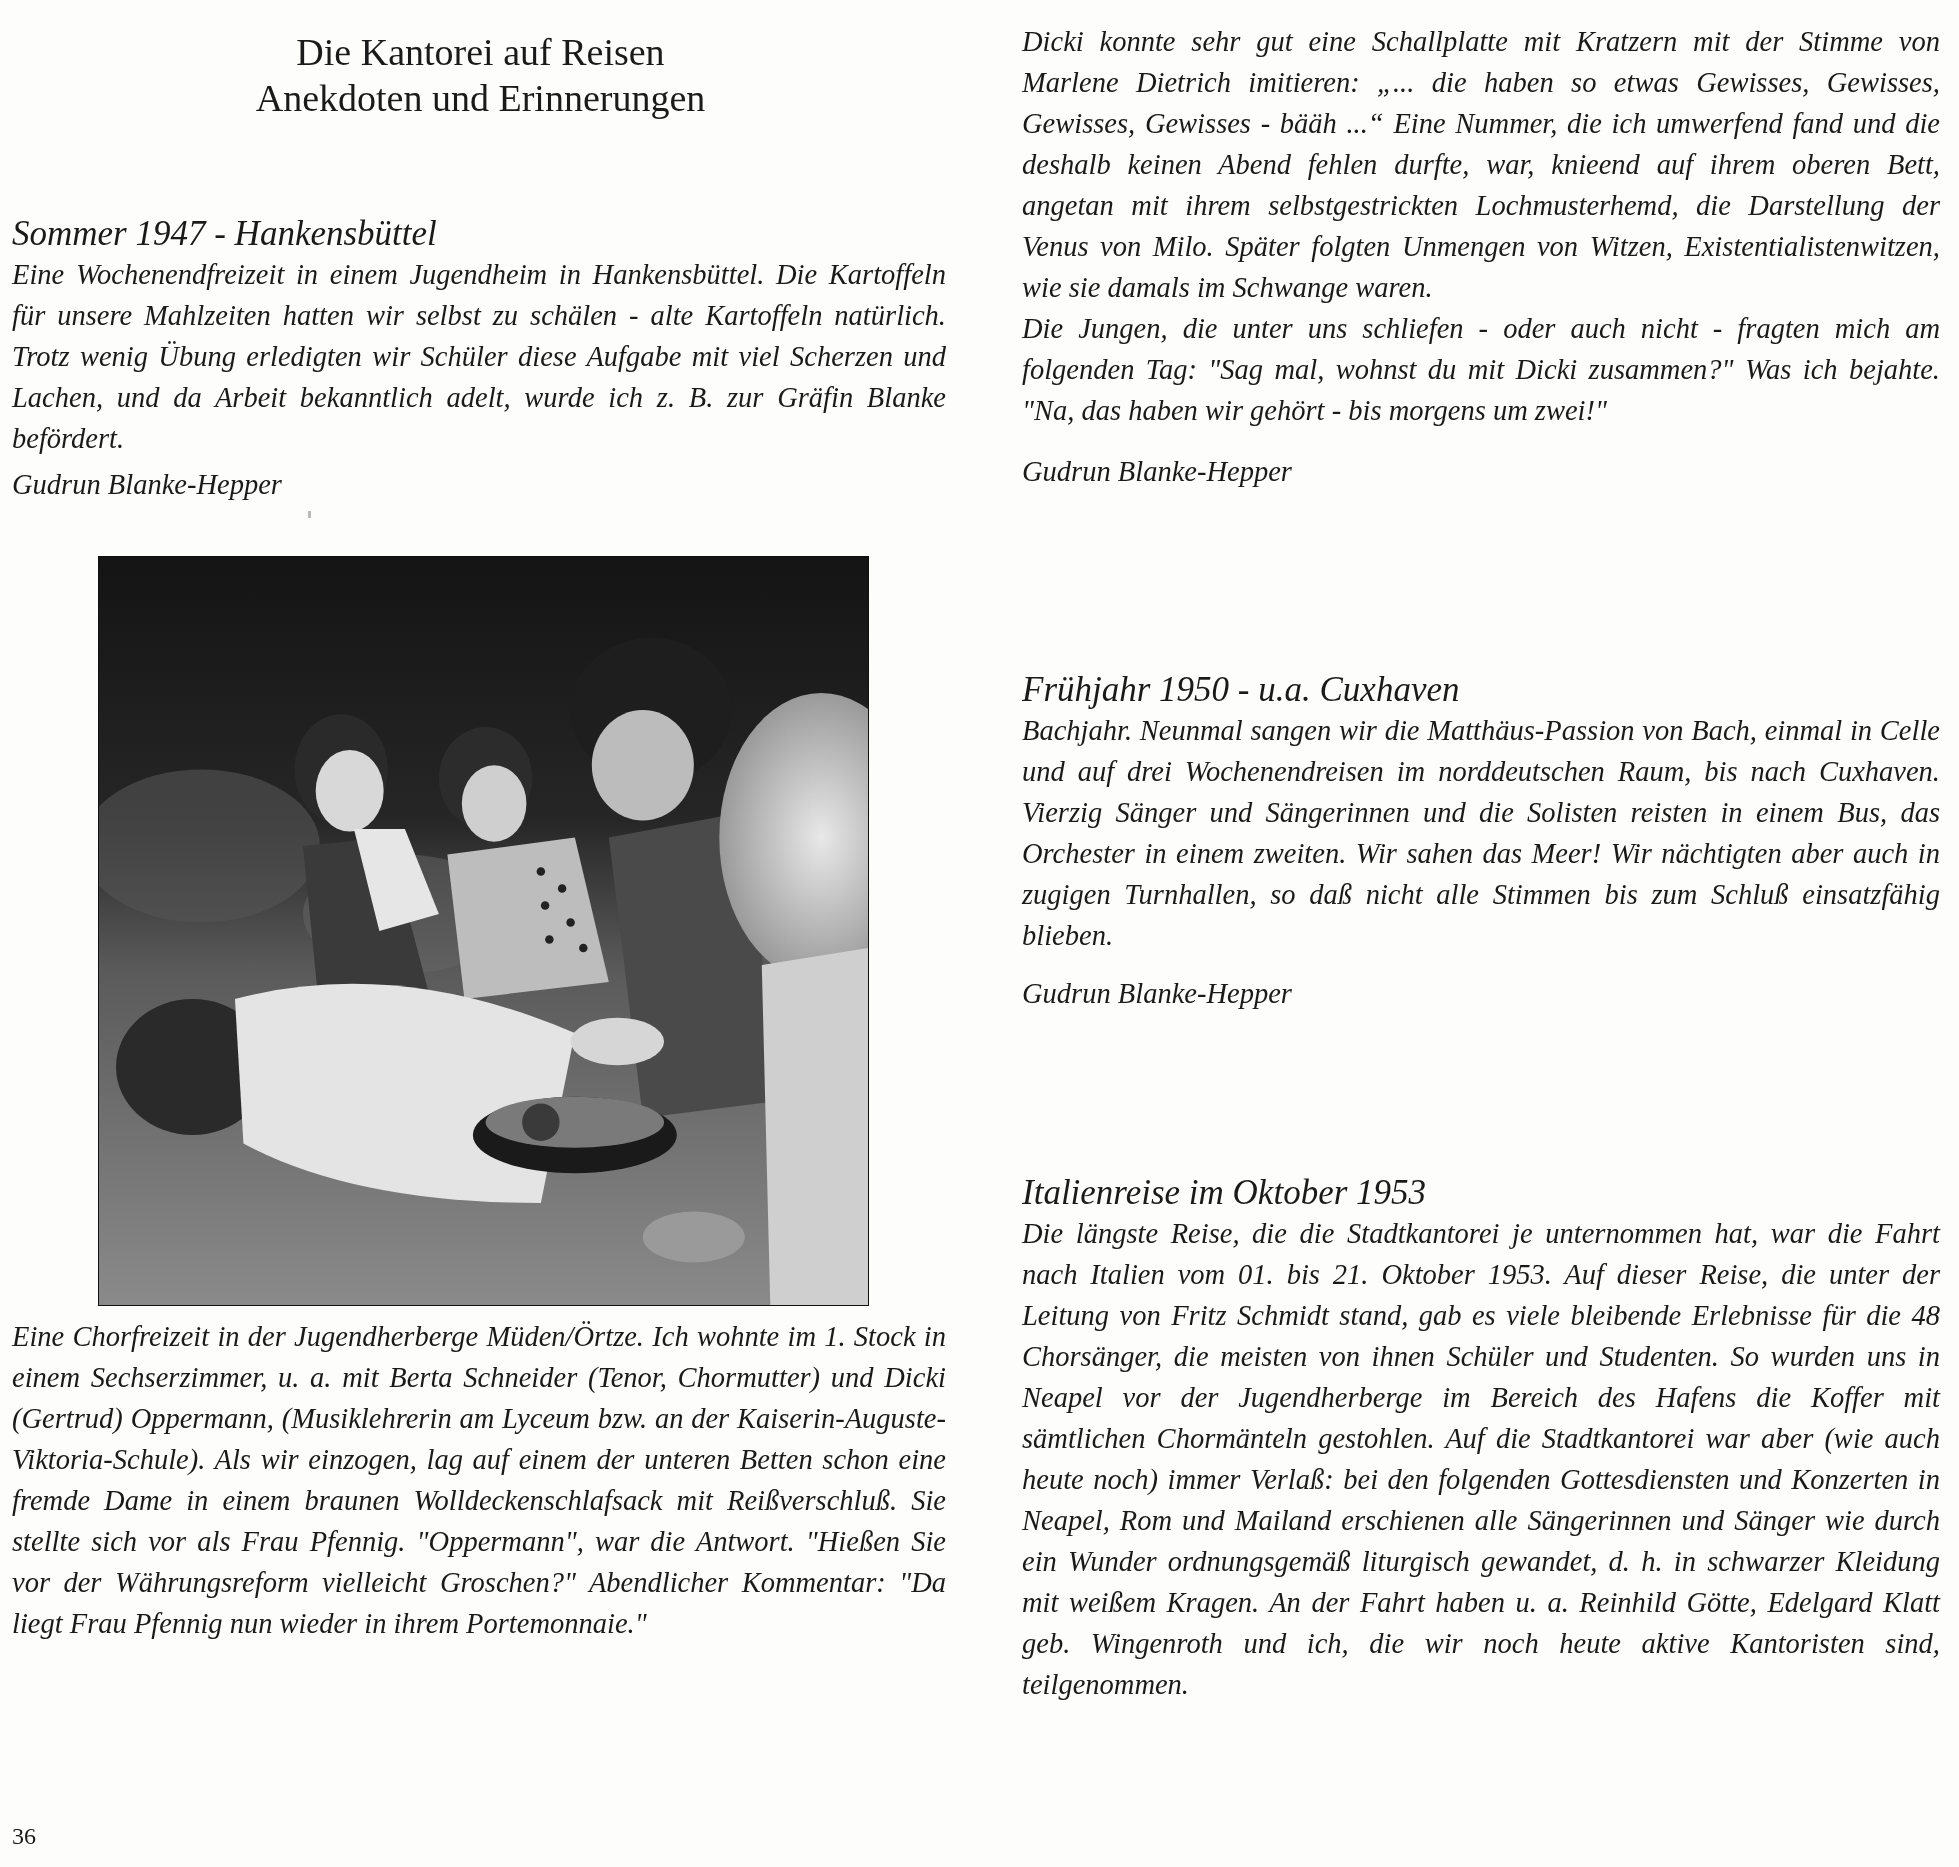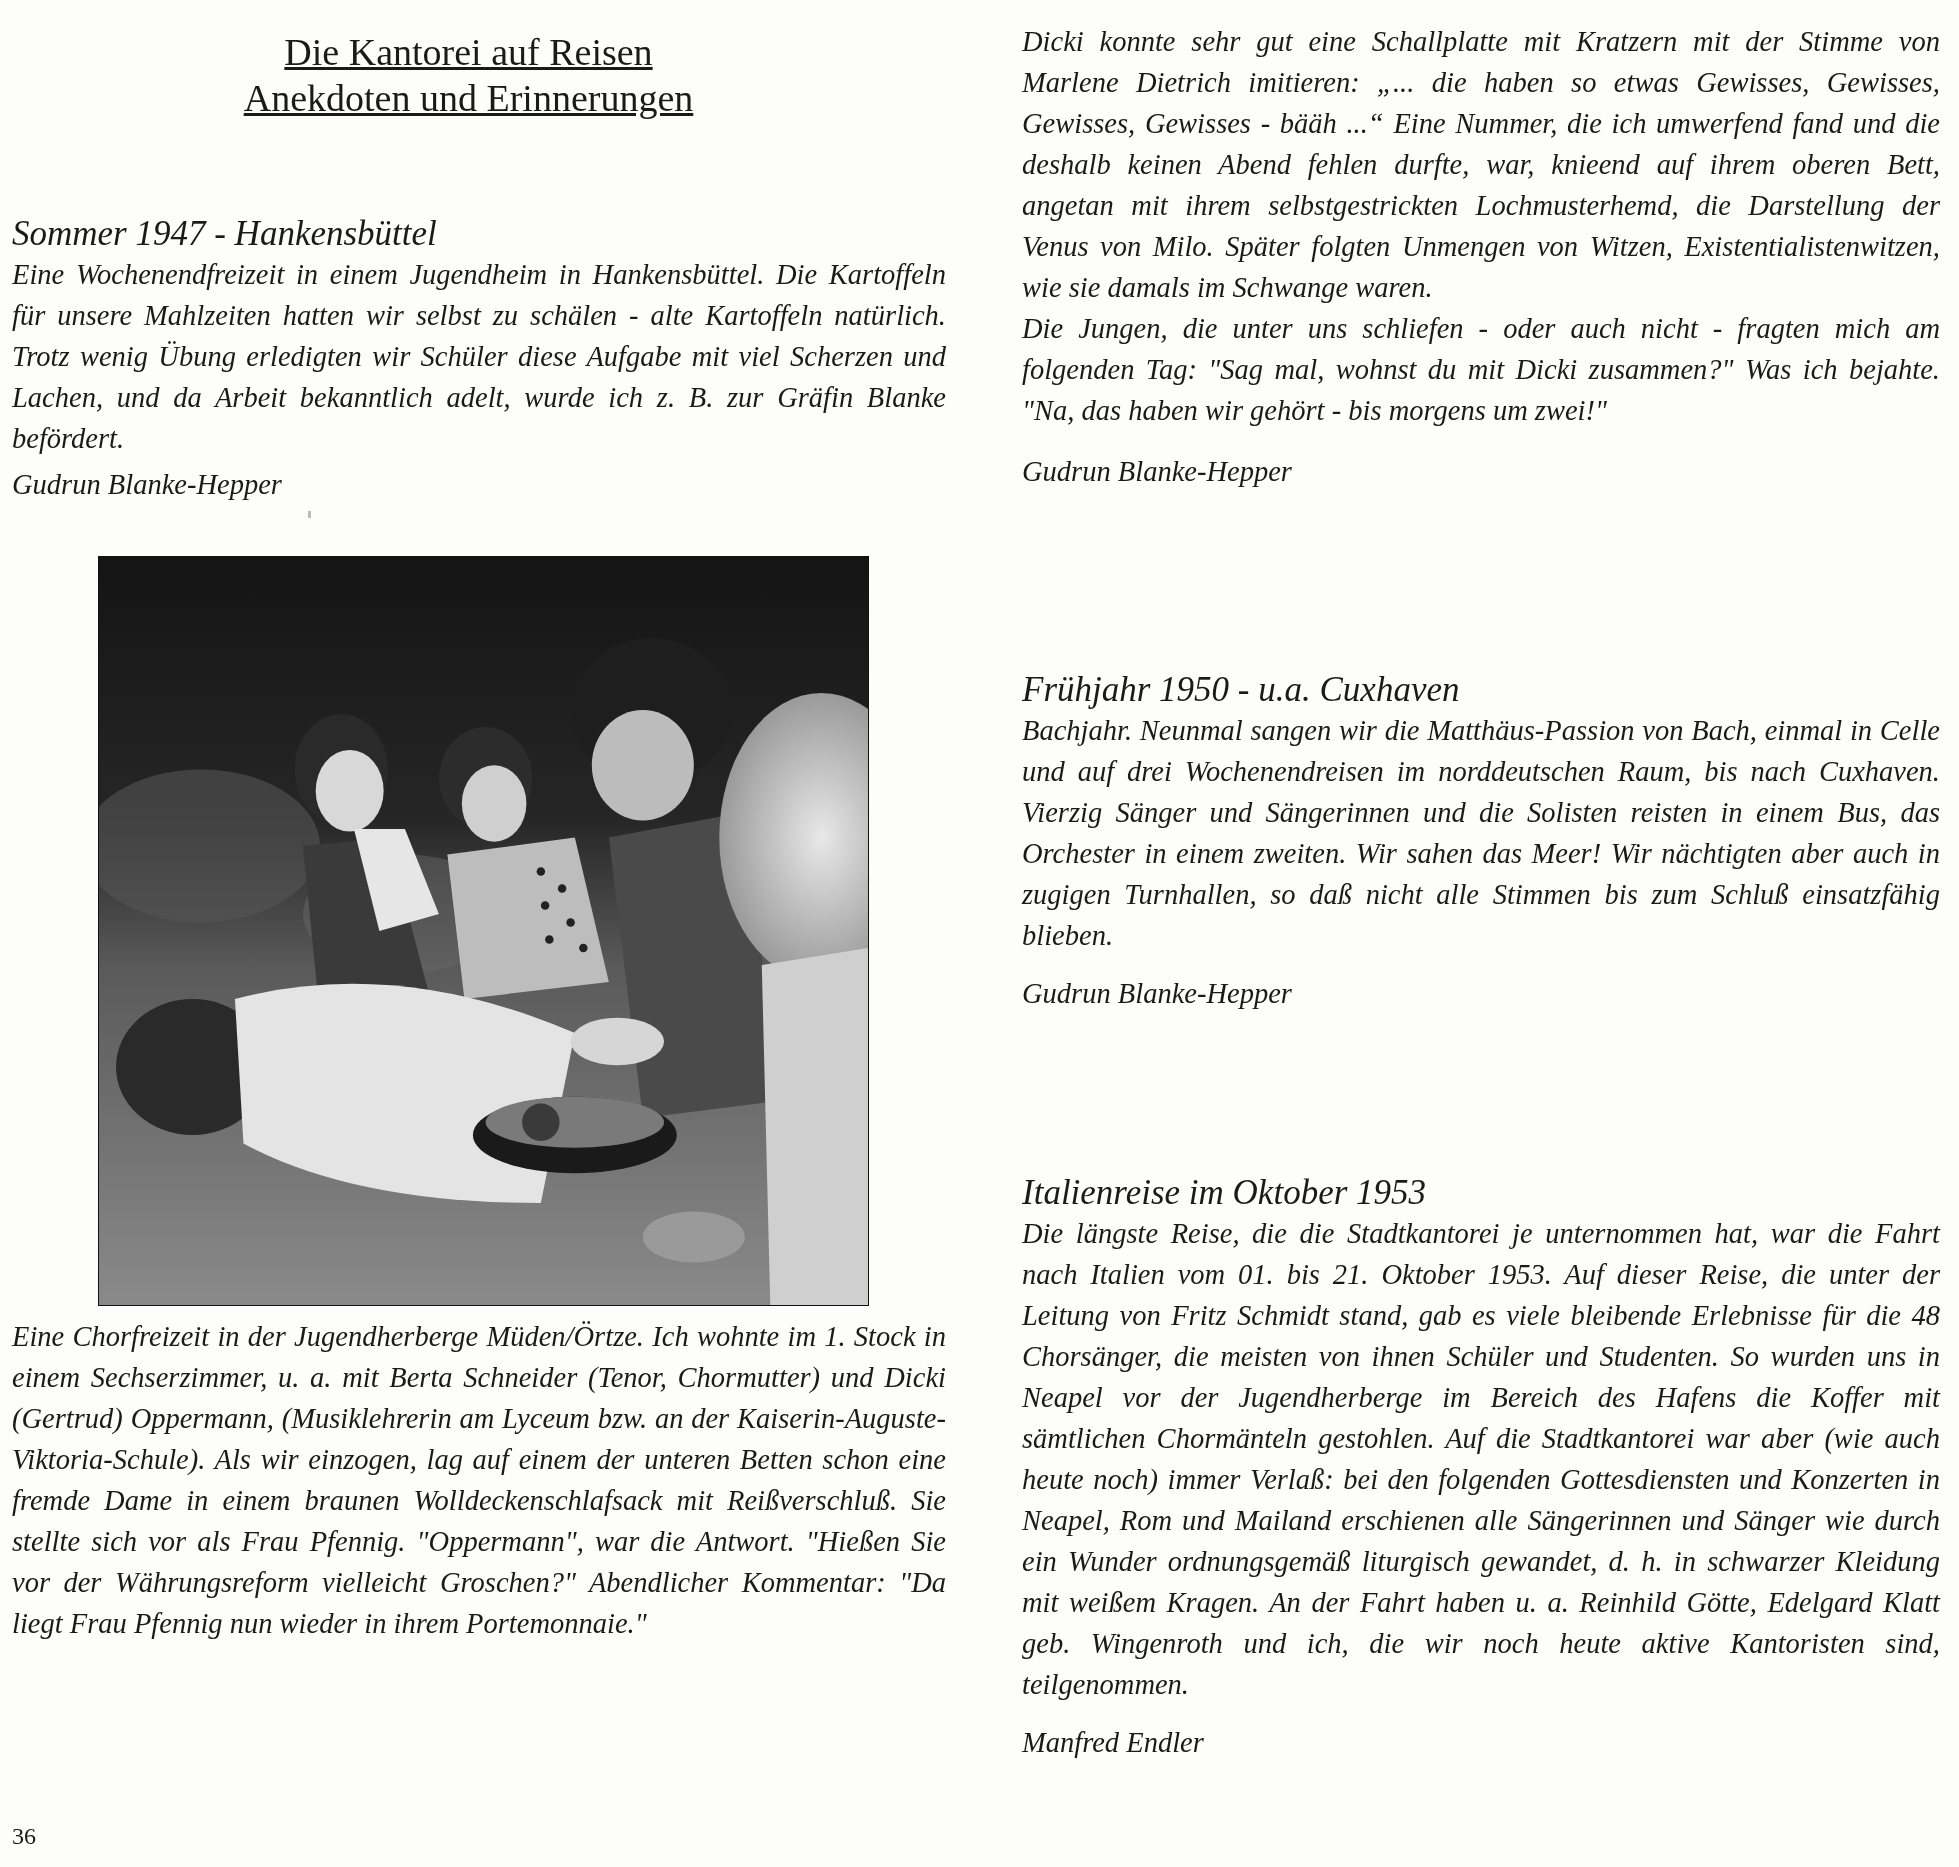--- a/index.html
+++ b/index.html
@@ -1,22 +1,22 @@
 <!DOCTYPE html>
 <html style="font-size:13.6px"><head>
 <meta charset="utf-8">
 <style>
   html, body { margin: 0; padding: 0; }
   body {
     width: 1959px; height: 1867px; background: #fdfdfb; position: relative; overflow: hidden;
     font-family: "Liberation Serif", "DejaVu Serif", serif; color: #1a1a1a;
   }
   .title {
-    position: absolute; left: 0; width: 937px; top: 29px; text-align: center;
-    font-size: 38px; line-height: 46px; font-weight: normal; margin: 0; text-decoration: underline;
+    position: absolute; left: 12px; width: 937px; top: 29px; text-align: center;
+    font-size: 38px; line-height: 46px; font-weight: normal; margin: 0;
   }
   .section { position: absolute; font-size: 28.5px; line-height: 41px; font-style: italic; }
   .section .heading { margin: 0; font-weight: normal; font-size: 35px; }
   .section .body { margin: 0; text-align: justify; text-align-last: left; hyphens: none; }
   .section .author { text-align: left; margin: 5.1px 0 0 0; }
   .col-left { left: 12px; width: 934px; }
   .col-right { left: 1022px; width: 918px; }
 
   #s1 { top: 213px; }
   #s2 { top: 1316px; }
@@ -119,17 +119,16 @@
 
 <div class="section col-right" id="s4">
   <p class="heading">Frühjahr 1950 - u.a. Cuxhaven</p>
   <p class="body">Bachjahr. Neunmal sangen wir die Matthäus-Passion von Bach, einmal in Celle und auf drei Wochenendreisen im norddeutschen Raum, bis nach Cuxhaven. Vierzig Sänger und Sängerinnen und die Solisten reisten in einem Bus, das Orchester in einem zweiten. Wir sahen das Meer! Wir nächtigten aber auch in zugigen Turnhallen, so daß nicht alle Stimmen bis zum Schluß einsatzfähig blieben.</p>
   <p class="author">Gudrun Blanke-Hepper</p>
 </div>
 
 <div class="section col-right" id="s5">
   <p class="heading">Italienreise im Oktober 1953</p>
   <p class="body">Die längste Reise, die die Stadtkantorei je unternommen hat, war die Fahrt nach Italien vom 01. bis 21. Oktober 1953. Auf dieser Reise, die unter der Leitung von Fritz Schmidt stand, gab es viele bleibende Erlebnisse für die 48 Chorsänger, die meisten von ihnen Schüler und Studenten. So wurden uns in Neapel vor der Jugendherberge im Bereich des Hafens die Koffer mit sämtlichen Chormänteln gestohlen. Auf die Stadtkantorei war aber (wie auch heute noch) immer Verlaß: bei den folgenden Gottesdiensten und Konzerten in Neapel, Rom und Mailand erschienen alle Sängerinnen und Sänger wie durch ein Wunder ordnungsgemäß liturgisch gewandet, d. h. in schwarzer Kleidung mit weißem Kragen. An der Fahrt haben u. a. Reinhild Götte, Edelgard Klatt geb. Wingenroth und ich, die wir noch heute aktive Kantoristen sind, teilgenommen.</p>
-  <p class="author">Manfred Endler</p>
 </div>
 
 <div class="page-number">36</div>
 
 
 </body></html>

